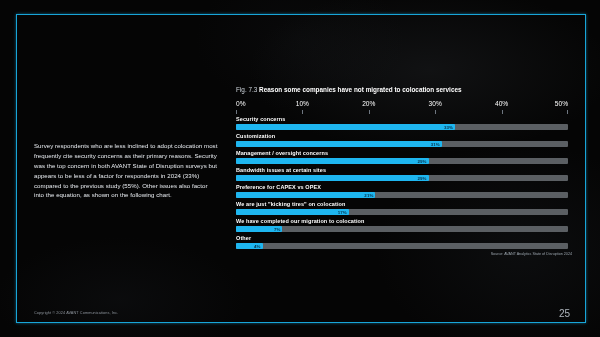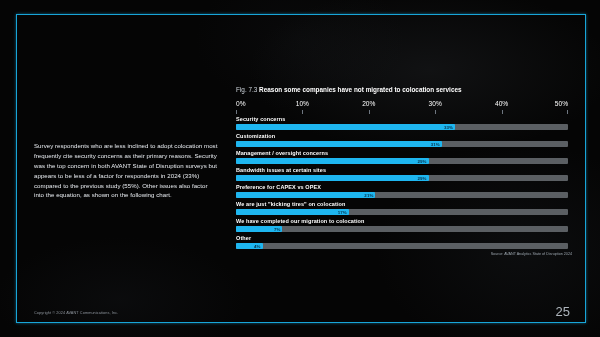--- a/index.html
+++ b/index.html
@@ -152,21 +152,21 @@
     bottom: 22px;
     font-size: 3.8px;
     color: #8e959d;
     letter-spacing: 0.1px;
     white-space: nowrap;
   }
   .page-number {
     position: absolute;
     right: 30px;
     bottom: 18px;
-    font-size: 13px;
+    font-size: 10px;
     color: #aeb5bc;
   }
 </style>
 </head>
 <body>
 
 <div class="slide">
   <div class="texture"></div>
   <div class="frame"></div>
 

